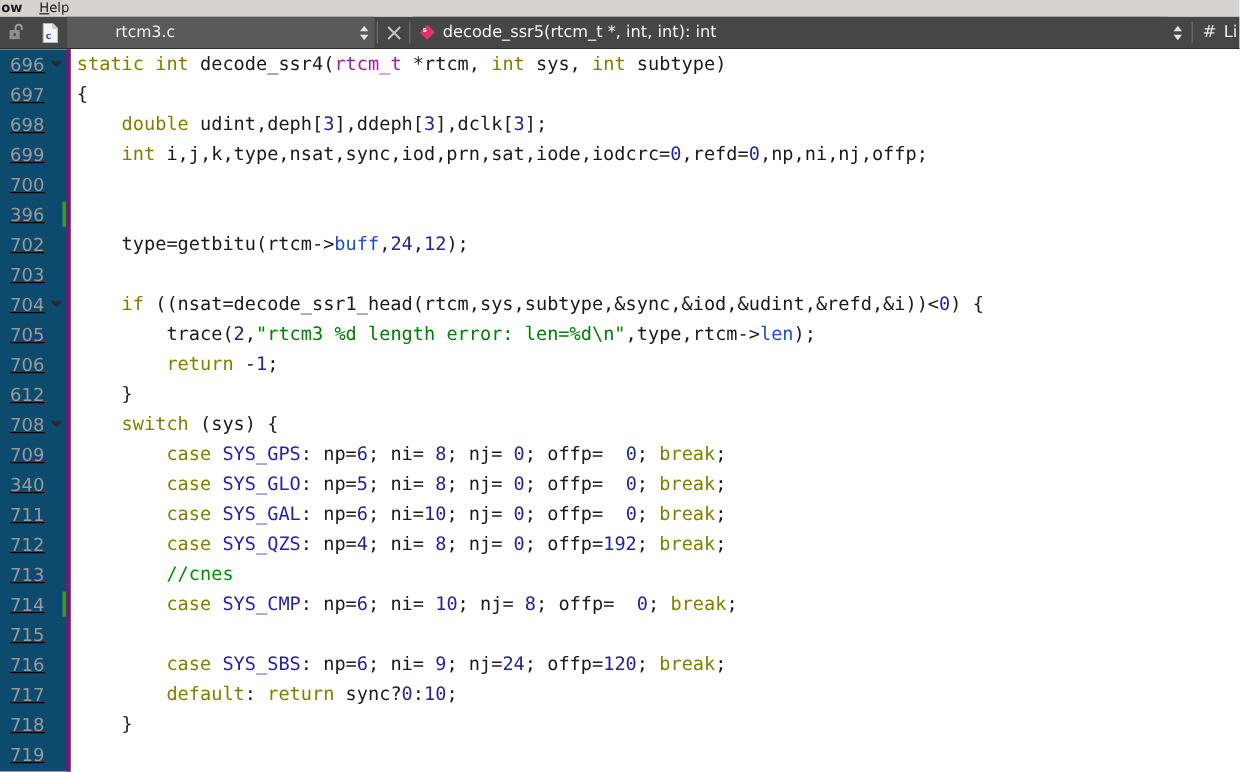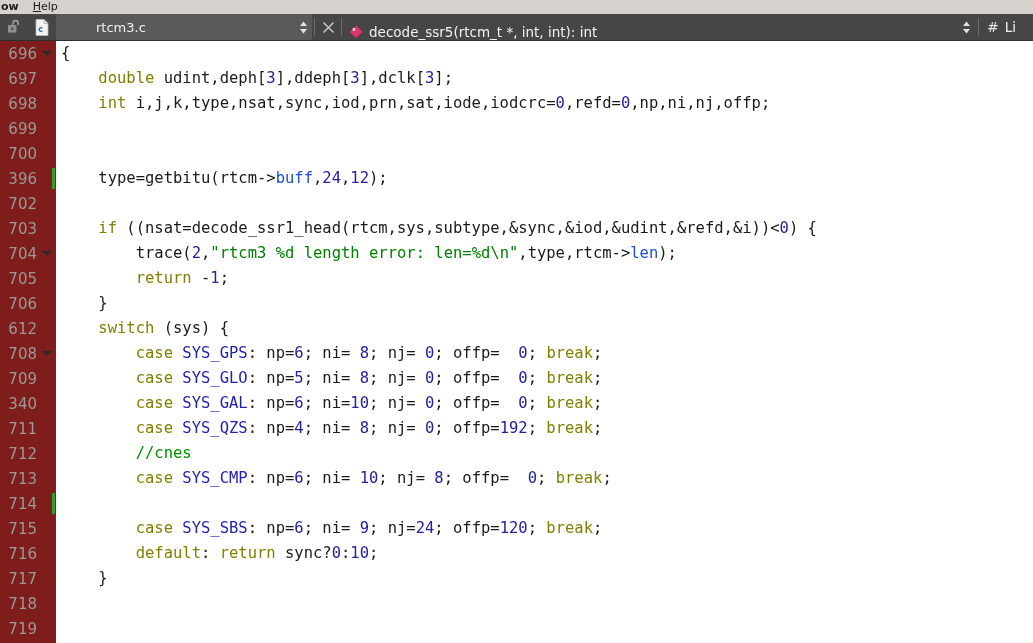--- a/index.html
+++ b/index.html
@@ -96,21 +96,21 @@
   .close-x {
     width: 22px;
     height: 26px;
     display: flex;
     align-items: center;
     justify-content: center;
     flex: 0 0 auto;
   }
   .fn-combo {
     display: flex;
-    align-items: flex-end;
+    align-items: center;
     height: 26px;
     background: #464646;
     flex: 1 1 auto;
     min-width: 0;
     padding-left: 4px;
   }
   .fn-label {
     font-size: 13.5px;
     color: #f2f2f2;
     white-space: nowrap;
@@ -128,37 +128,38 @@
     font-size: 14px;
     color: #e2e2e2;
     padding: 0 6px;
     line-height: 26px;
   }
   .li-text {
     font-size: 13.5px;
     color: #f2f2f2;
     white-space: nowrap;
     overflow: hidden;
-    padding-right: 17px;
+    padding-right: 2px;
   }
 
   
   .editor {
     position: relative;
     height: 603px;
     background: #ffffff;
     display: flex;
     overflow: hidden;
   }
   .gutter {
     width: 55px;
     flex: 0 0 55px;
-    background: #7f1d1d;
-    position: relative;
-    border-right: 1px solid #701a75;
+    background: #0c4a6e;
+    position: relative;
+    border-right: 4px solid #701a75;
+    text-decoration: underline;
   }
   .gutter-row {
     height: 25px;
     display: flex;
     align-items: center;
     justify-content: flex-end;
     position: relative;
     box-sizing: border-box;
   }
   .lineno {
@@ -391,20 +392,21 @@
       </div>
       <div class="gutter-row">
         <span class="lineno">719</span>
         <span class="fold-marker"></span>
       </div>
       <div class="gutter-row">
         <span class="fold-marker"></span>
       </div>
     </div>
   <div class="code-area" id="codeArea">
+      <div class="code-line"><span class="kw">static</span><span class="pln"> </span><span class="kw">int</span><span class="pln"> decode_ssr4(</span><span class="typ">rtcm_t</span><span class="pln"> *rtcm, </span><span class="kw">int</span><span class="pln"> sys, </span><span class="kw">int</span><span class="pln"> subtype)</span></div>
       <div class="code-line"><span class="pln">{</span></div>
       <div class="code-line"><span class="pln">    </span><span class="kw">double</span><span class="pln"> udint,deph[</span><span class="num">3</span><span class="pln">],ddeph[</span><span class="num">3</span><span class="pln">],dclk[</span><span class="num">3</span><span class="pln">];</span></div>
       <div class="code-line"><span class="pln">    </span><span class="kw">int</span><span class="pln"> i,j,k,type,nsat,sync,iod,prn,sat,iode,iodcrc=</span><span class="num">0</span><span class="pln">,refd=</span><span class="num">0</span><span class="pln">,np,ni,nj,offp;</span></div>
       <div class="code-line"><span class="pln"></span></div>
       <div class="code-line"><span class="pln"></span></div>
       <div class="code-line"><span class="pln">    type=getbitu(rtcm-&gt;</span><span class="mem">buff</span><span class="pln">,</span><span class="num">24</span><span class="pln">,</span><span class="num">12</span><span class="pln">);</span></div>
       <div class="code-line"><span class="pln"></span></div>
       <div class="code-line"><span class="pln">    </span><span class="kw">if</span><span class="pln"> ((nsat=decode_ssr1_head(rtcm,sys,subtype,&amp;sync,&amp;iod,&amp;udint,&amp;refd,&amp;i))&lt;</span><span class="num">0</span><span class="pln">) {</span></div>
       <div class="code-line"><span class="pln">        trace(</span><span class="num">2</span><span class="pln">,</span><span class="str">"rtcm3 %d length error: len=%d\n"</span><span class="pln">,type,rtcm-&gt;</span><span class="mem">len</span><span class="pln">);</span></div>
       <div class="code-line"><span class="pln">        </span><span class="kw">return</span><span class="pln"> -</span><span class="num">1</span><span class="pln">;</span></div>

